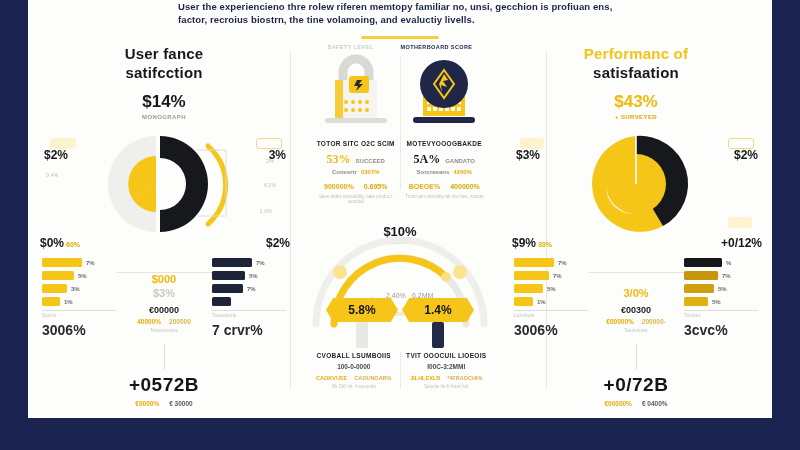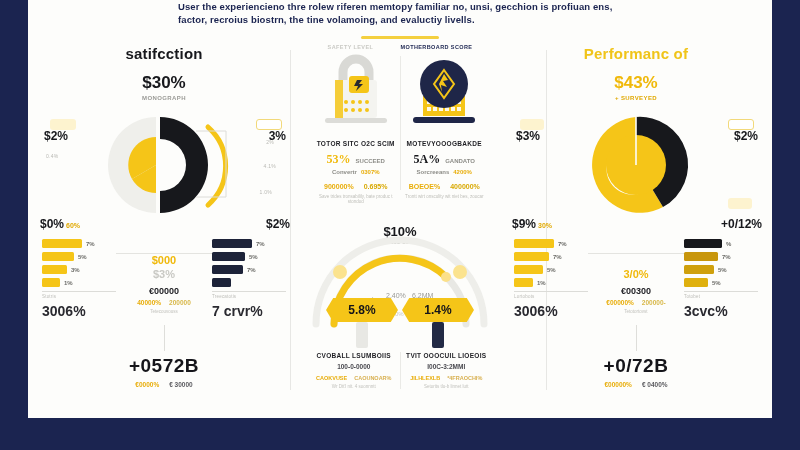--- a/index.html
+++ b/index.html
@@ -187,23 +187,24 @@
       <div class="sub">factor, recroius biostrn, the tine volamoing, and evaluctiy livells.</div>
       <div class="rule"></div>
     </div>
 
     <div class="columns">
       <div class="divider d1"></div>
       <div class="divider d2"></div>
 
       <div class="col">
         <div class="panel-title">
+          <div>User fance</div>
           <div>satifcction</div>
         </div>
-        <div class="big-stat">$30%</div>
+        <div class="big-stat">$14%</div>
         <div class="big-sub">MONOGRAPH</div>
 
         <div class="donut-wrap">
           <div class="chip" style="left:14px; top:14px; width:26px;"></div>
           <div class="chip outline" style="right:10px; top:14px; width:26px;"></div>
 
           <span class="side-pct sp-tl">$2%</span>
           <span class="side-pct sp-tr">3%</span>
           <span class="side-pct sp-bl">
             <span>$0%</span><span class="mini">60%</span>
@@ -421,20 +422,21 @@
               </div>
               <div class="c">Setorits tlu-b   linnet lutt</div>
             </div>
           </div>
         </div>
       </div>
 
       <div class="col">
         <div class="panel-title">
           <div class="accent">Performanc of</div>
+          <div>satisfaation</div>
         </div>
         <div class="big-stat gold">$43%</div>
         <div class="big-sub gold">+ SURVEYED</div>
 
         <div class="donut-wrap">
           <div class="chip" style="left:12px; top:14px; width:24px;"></div>
           <div class="chip outline" style="right:10px; top:14px; width:26px;"></div>
           <div class="chip" style="right:12px; bottom:16px; width:24px;"></div>
 
           <span class="side-pct sp-tl">$3%</span>

